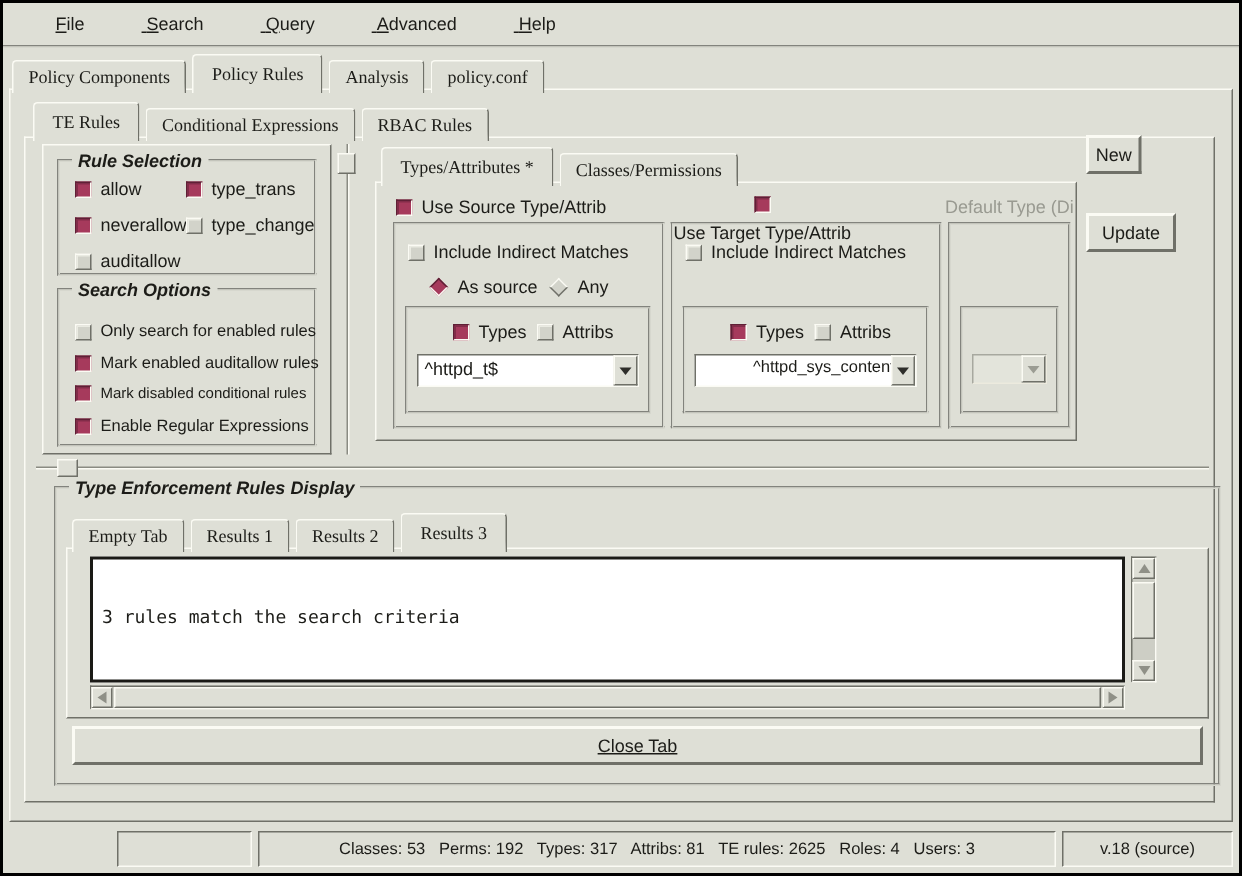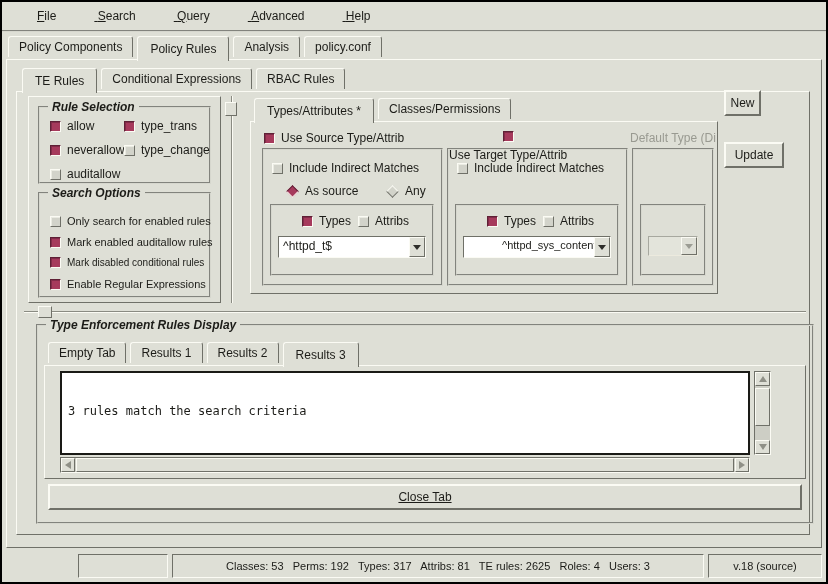--- a/index.html
+++ b/index.html
@@ -9,21 +9,21 @@
   .abs { position:absolute;text-decoration:underline; }
 
   .raised  { border:1px solid; border-color:#fbfbf4 #6f7068 #6f7068 #fbfbf4; }
   .groove  { border:2px groove #d6d7ce; }
 
   .menubar { left:0; top:0; width:824px; height:30px; background:#dedfd6; border-bottom:2px groove #d6d7ce; }
   .menu-item { display:inline-block; margin-right:38px; padding:7px 0 5px 0; cursor:default; }
   .menu-item:first-child { margin-left:35px; }
   .menu-item::first-letter { text-decoration:underline; }
 
-  .tabrow { position:absolute; display:flex; align-items:flex-start; z-index:4; }
+  .tabrow { position:absolute; display:flex; align-items:flex-end; z-index:4;font-family:Liberation Serif, serif; }
   .tab { position:relative; background:#dedfd6; border-top:1px solid #fbfbf4; border-left:1px solid #fbfbf4;
          border-right:1px solid #6f7068; border-radius:3px 3px 0 0; padding:3px 10px; margin-right:4px;
          white-space:nowrap; cursor:default; }
   .tab.sel { padding:5px 12px; z-index:5; }
   .tab.sel::after { content:""; position:absolute; left:0; right:0; bottom:-2px; height:2px; background:#dedfd6; }
 
   .page { position:absolute; background:#dedfd6; }
 
   .lframe { position:absolute; border:2px groove #d6d7ce; }
   .legend { position:absolute; top:-8px; left:8px; background:#dedfd6; padding:0 4px;
@@ -168,21 +168,21 @@
   </div>
   <div class="abs groove" style="left:260px; top:146px; width:181px; height:138px;"></div>
   <div class="cbrow" style="left:270px; top:159px;">
     <span class="ind off"></span>
     <span>Include Indirect Matches</span>
   </div>
   <div class="cbrow" style="left:284px; top:182px;">
     <span class="radio on"></span>
     <span>As source</span>
   </div>
-  <div class="cbrow" style="left:384px; top:182px;">
+  <div class="cbrow" style="left:364px; top:182px;">
     <span class="radio off"></span>
     <span>Any</span>
   </div>
   <div class="abs groove" style="left:268px; top:202px; width:164px; height:72px;"></div>
   <div class="cbrow" style="left:300px; top:212px;">
     <span class="ind on"></span>
     <span>Types</span>
   </div>
   <div class="cbrow" style="left:356px; top:212px;">
     <span class="ind off"></span>

